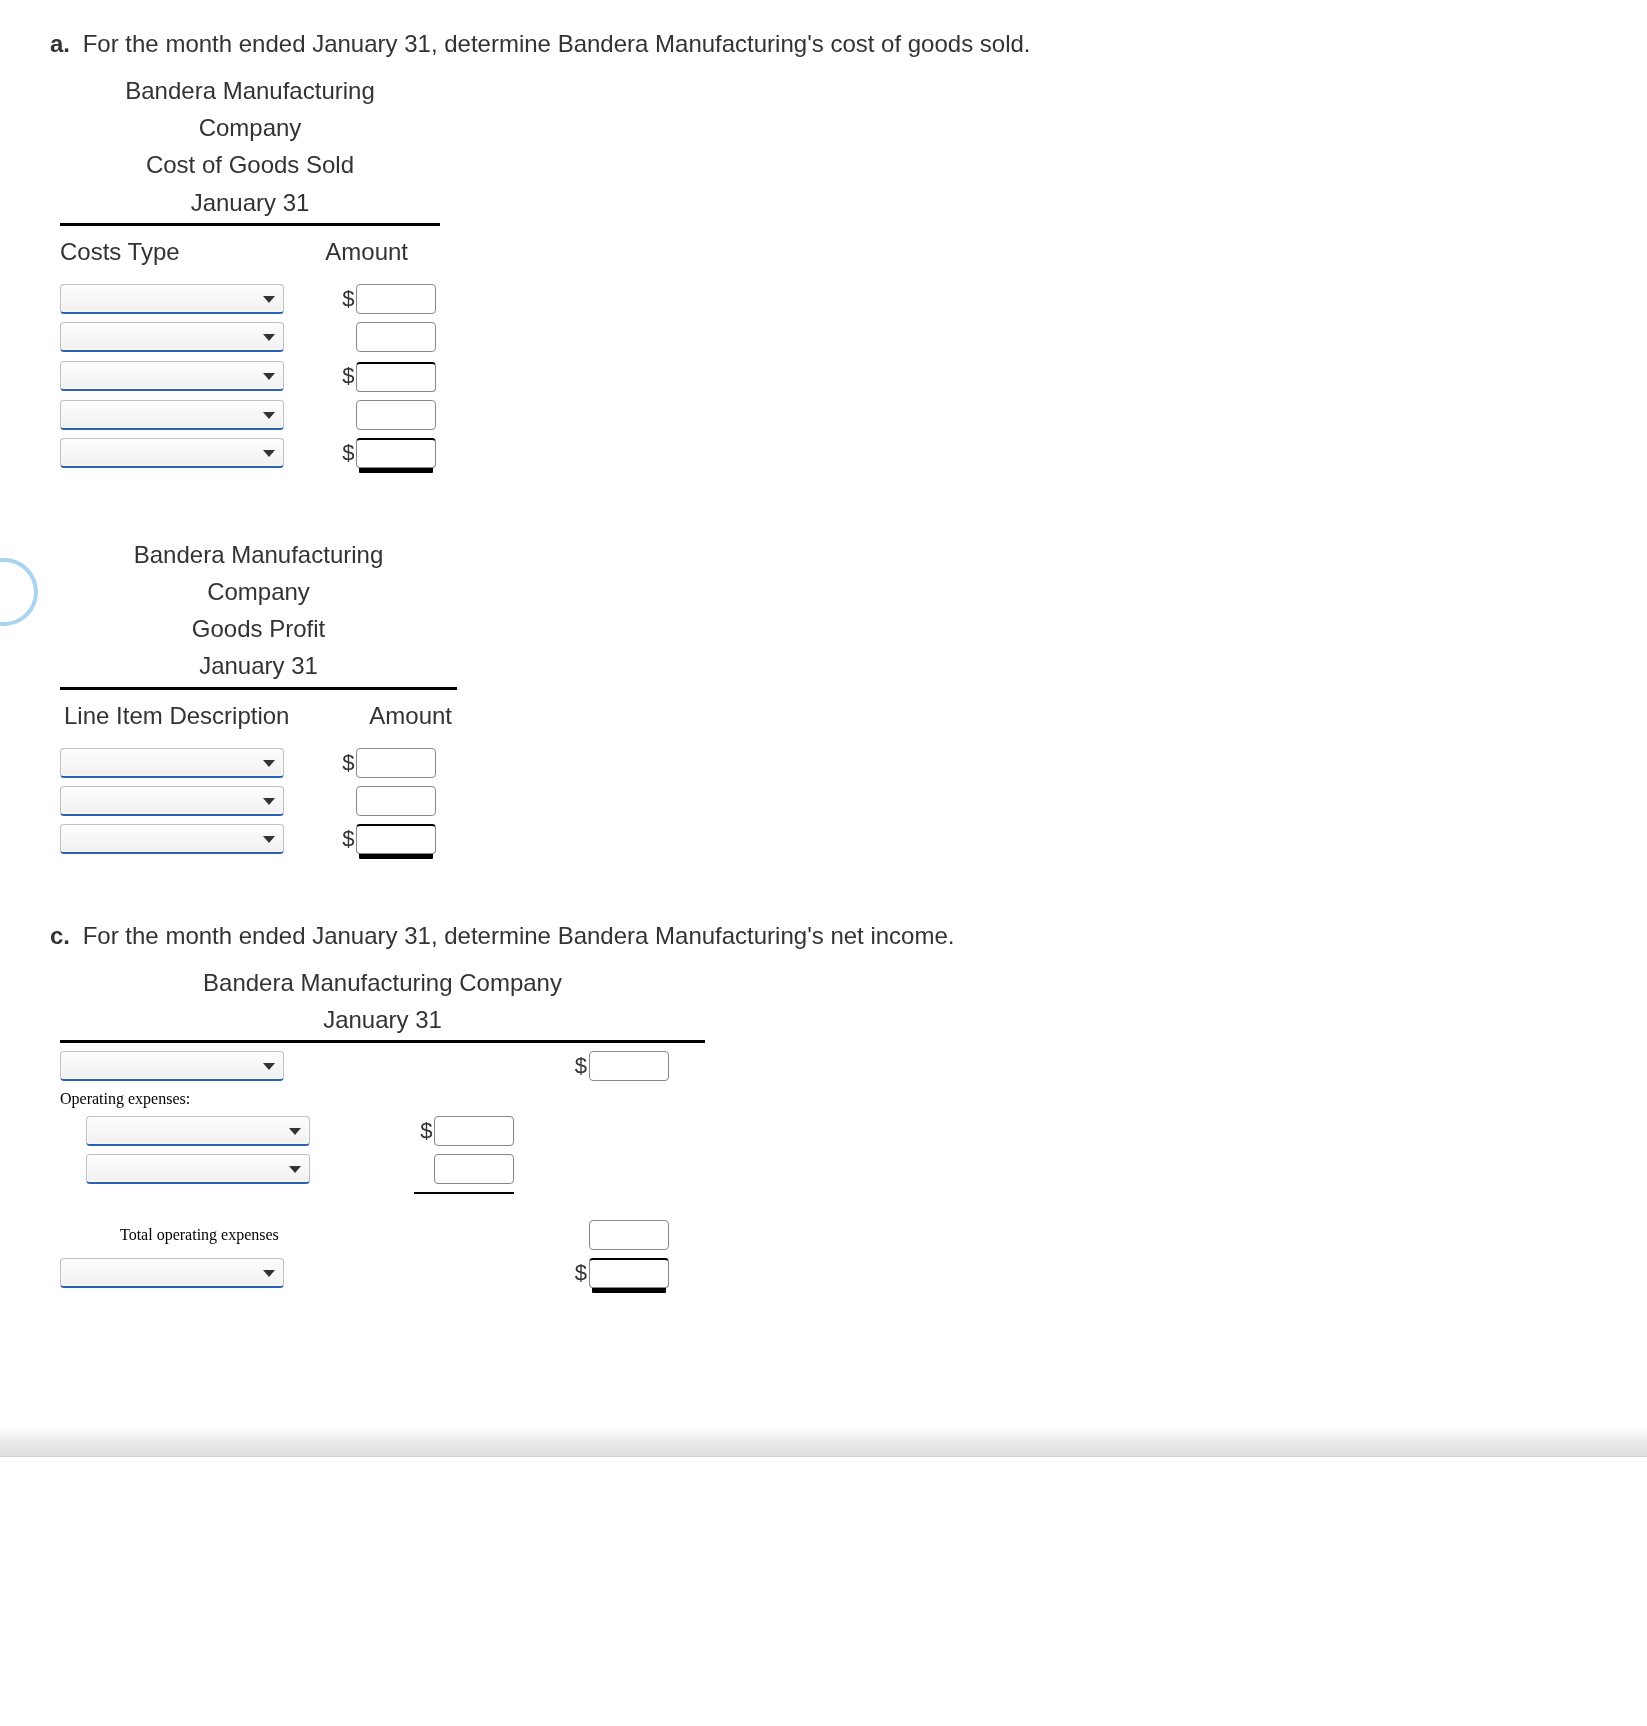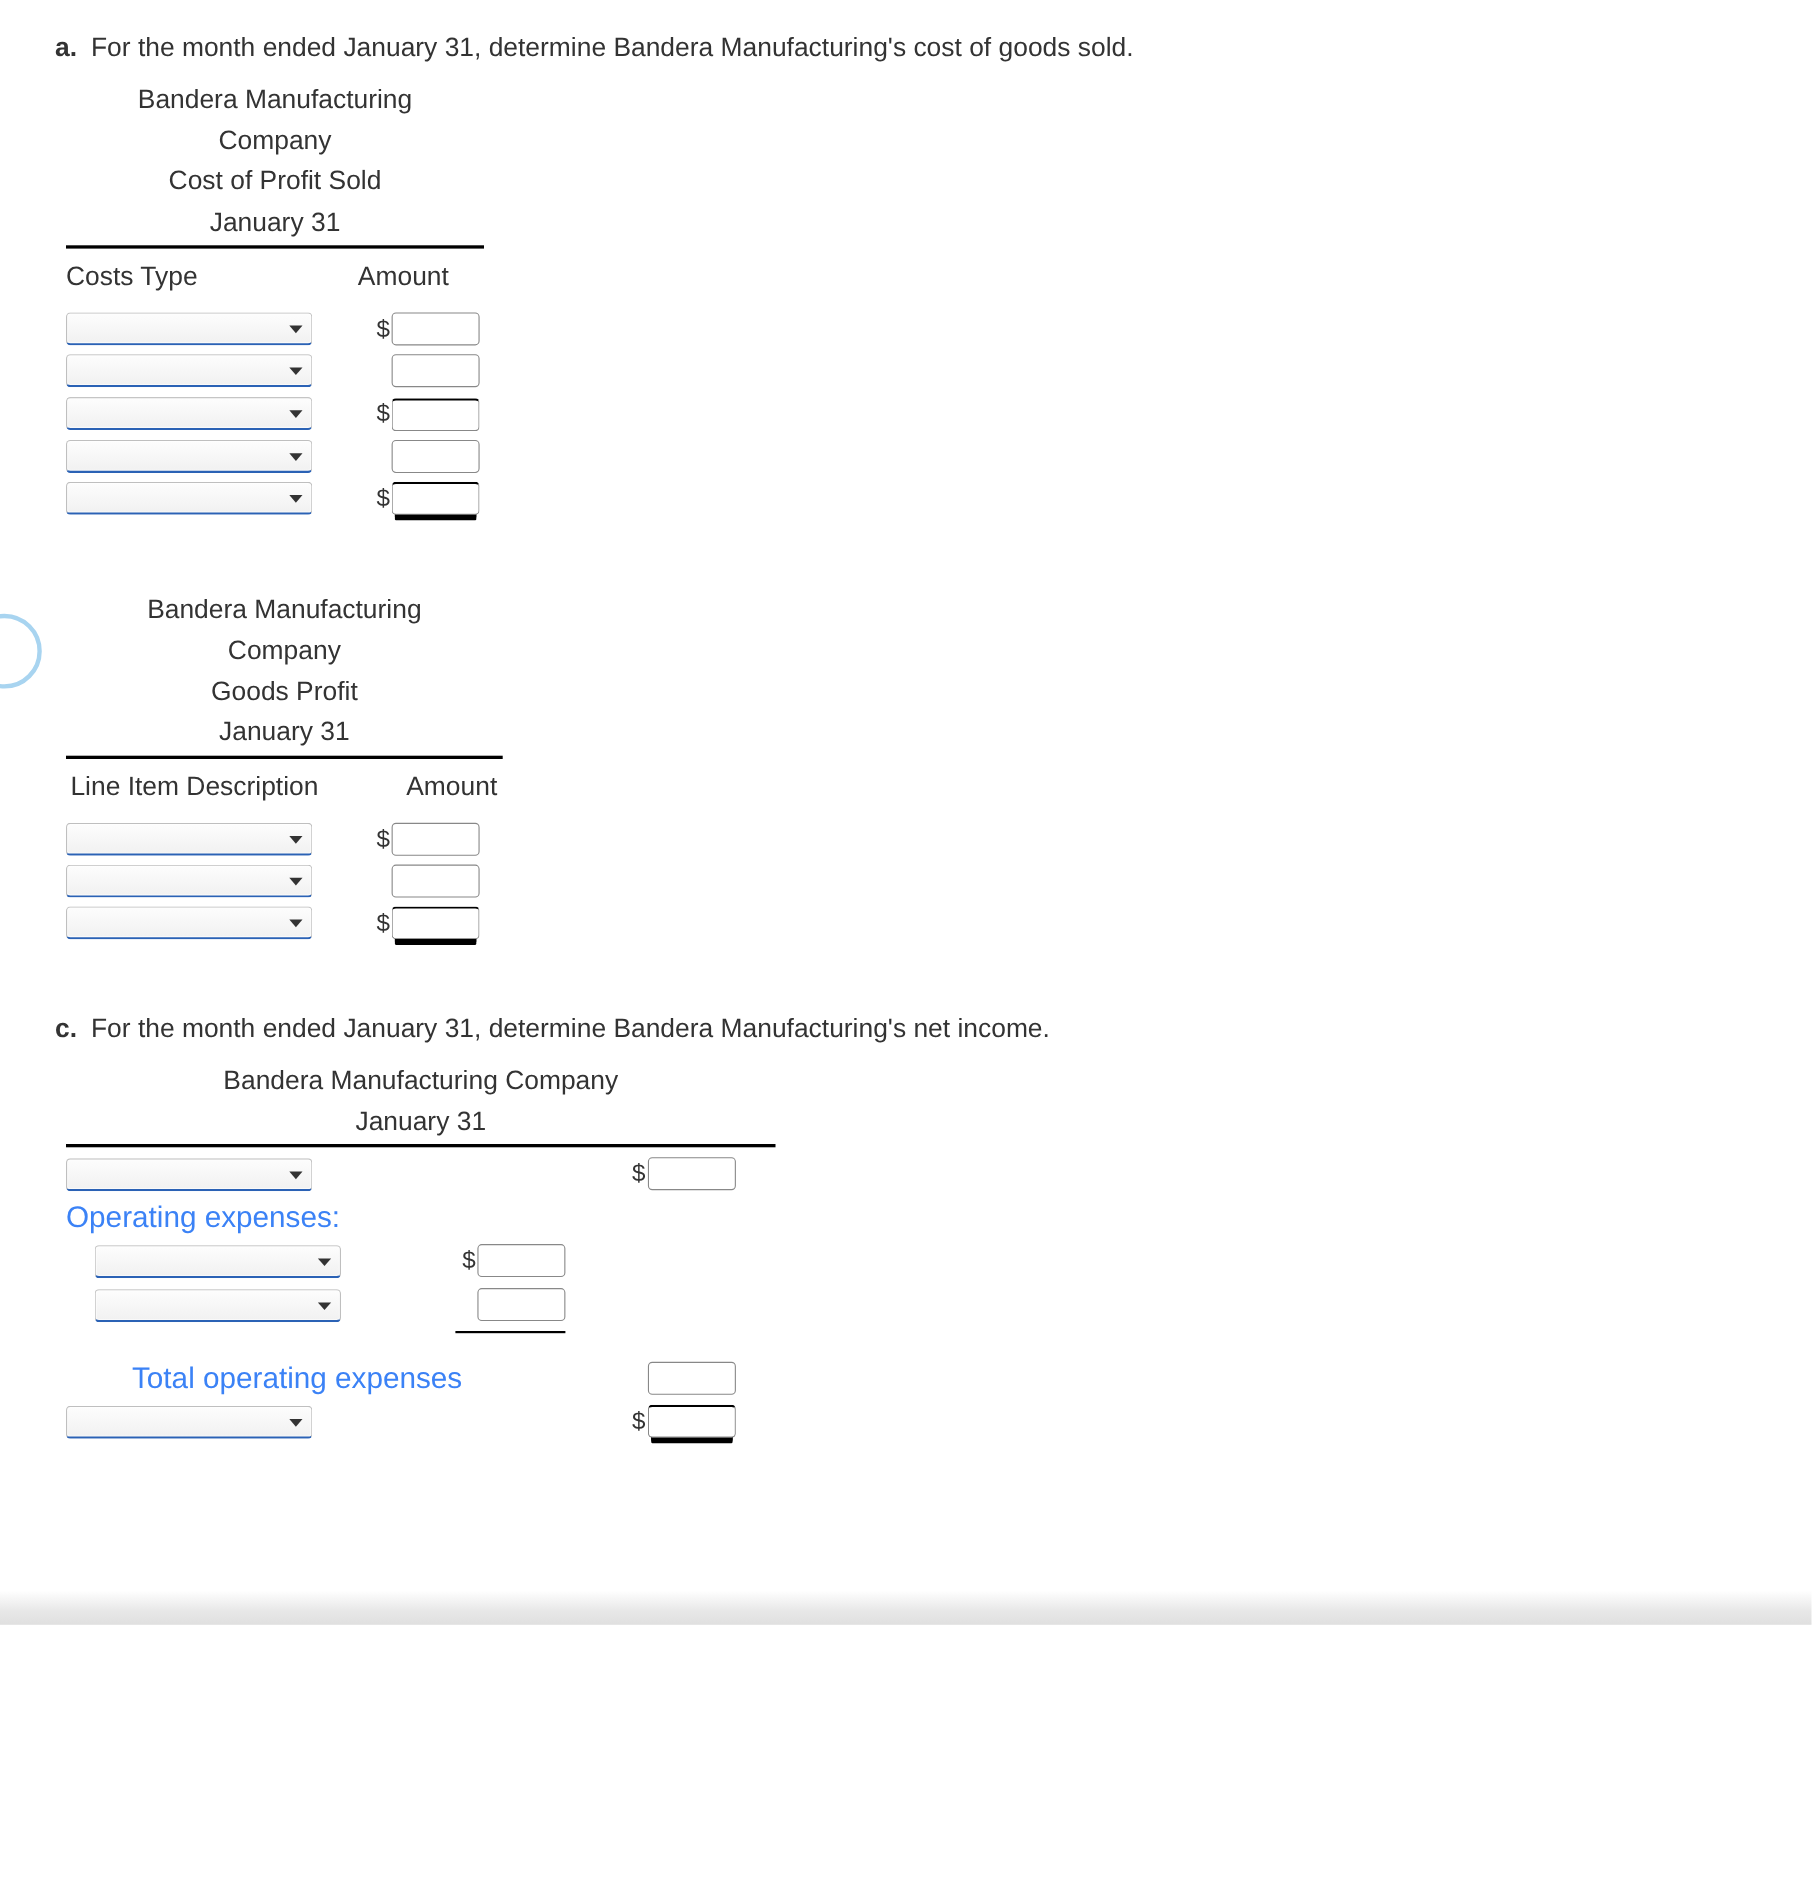--- a/index.html
+++ b/index.html
@@ -148,21 +148,21 @@
   .w-B .col-right { width: 100px; }
   .w-B .row .left { width: 252px; }
   .w-B .row .right { width: 120px; }
 
   .w-C .title-block { width: 645px; }
   .w-C .col-head-row span { font-size:24px; }
   .w-C .col1 { display:inline-block; width: 350px; text-align:center;}
   .w-C .col2 { display:inline-block; width: 130px; text-align:center;}
   .w-C .col3 { display:inline-block; width: 120px; text-align:center;}
   .crow { white-space:nowrap; margin:8px 0;}
-  .crow .c1 { display:inline-block; width:300px; vertical-align:middle; font-size:27px; color:#3b82f6;}
+  .crow .c1 { display:inline-block; width:300px; vertical-align:middle; font-size:16px; color:#000000;font-family:Liberation Serif, serif;}
   .crow .c2 { display:inline-block; width:150px; vertical-align:middle; text-align:right;}
   .crow .c3 { display:inline-block; width:150px; vertical-align:middle; text-align:right;}
   .crow.indent .c1 { padding-left: 26px; box-sizing:border-box;}
   .crow .dd { width:224px;}
   .crow.indent .c1 .dd { }
   .textlabel { font-size:24px; color:#333; }
   .tot-border { border-top:2px solid #000; display:inline-block; padding-top:4px;}
   .footer-shade {
     margin-top: 80px;
     height: 30px;
@@ -179,21 +179,21 @@
 
   <div class="question">
     <p class="q-line">
       <span class="q-letter">a.</span>
       <span class="q-text">For the month ended January 31, determine Bandera Manufacturing's cost of goods sold.</span>
     </p>
     <div class="schedule w-A">
       <div class="title-block">
         <div class="s-head">Bandera Manufacturing</div>
         <div class="s-head">Company</div>
-        <div class="s-head">Cost of Profit Sold</div>
+        <div class="s-head">Cost of Goods Sold</div>
         <div class="s-head">January 31</div>
       </div>
       <div class="col-heads">
         <span class="col-left">Costs Type</span>
         <span class="col-right">Amount</span>
       </div>
 
       <div class="row">
         <span class="left"><span class="dd"></span></span>
         <span class="right"><span class="dollar">$</span><span class="amt"></span></span>

